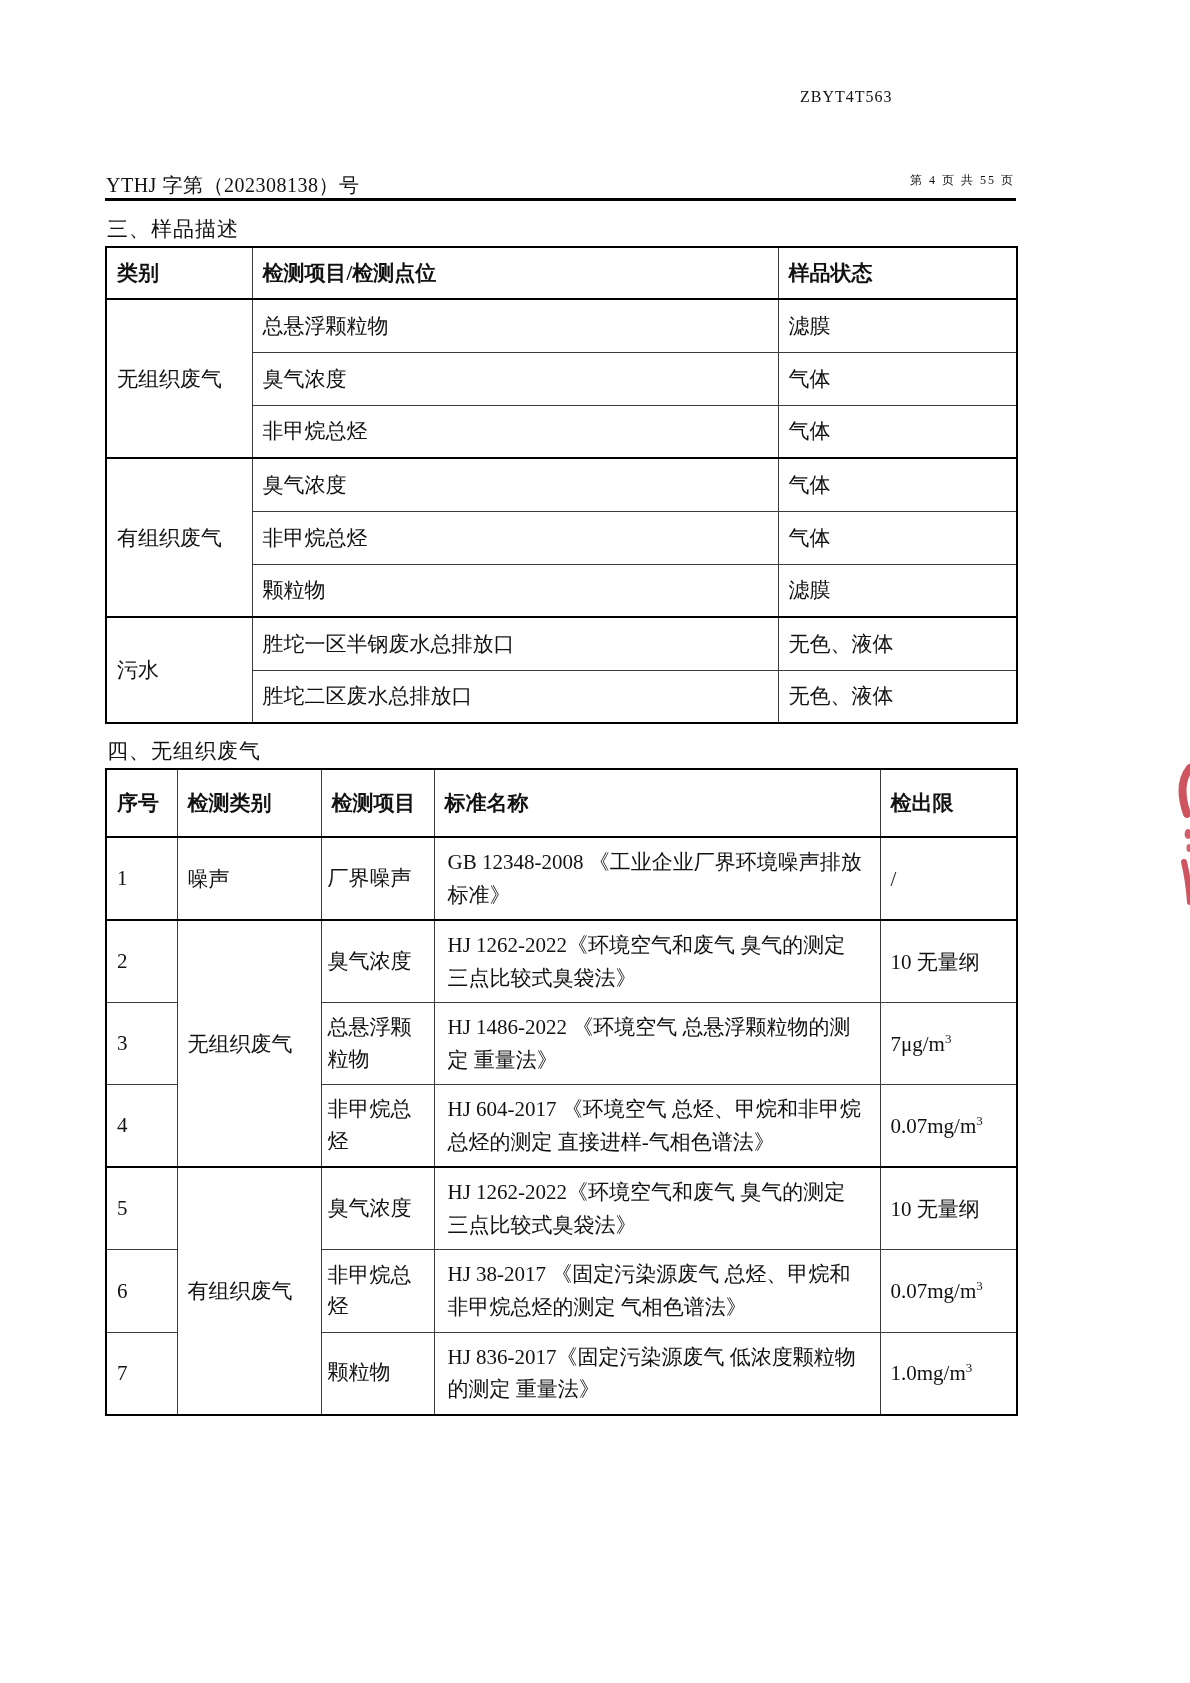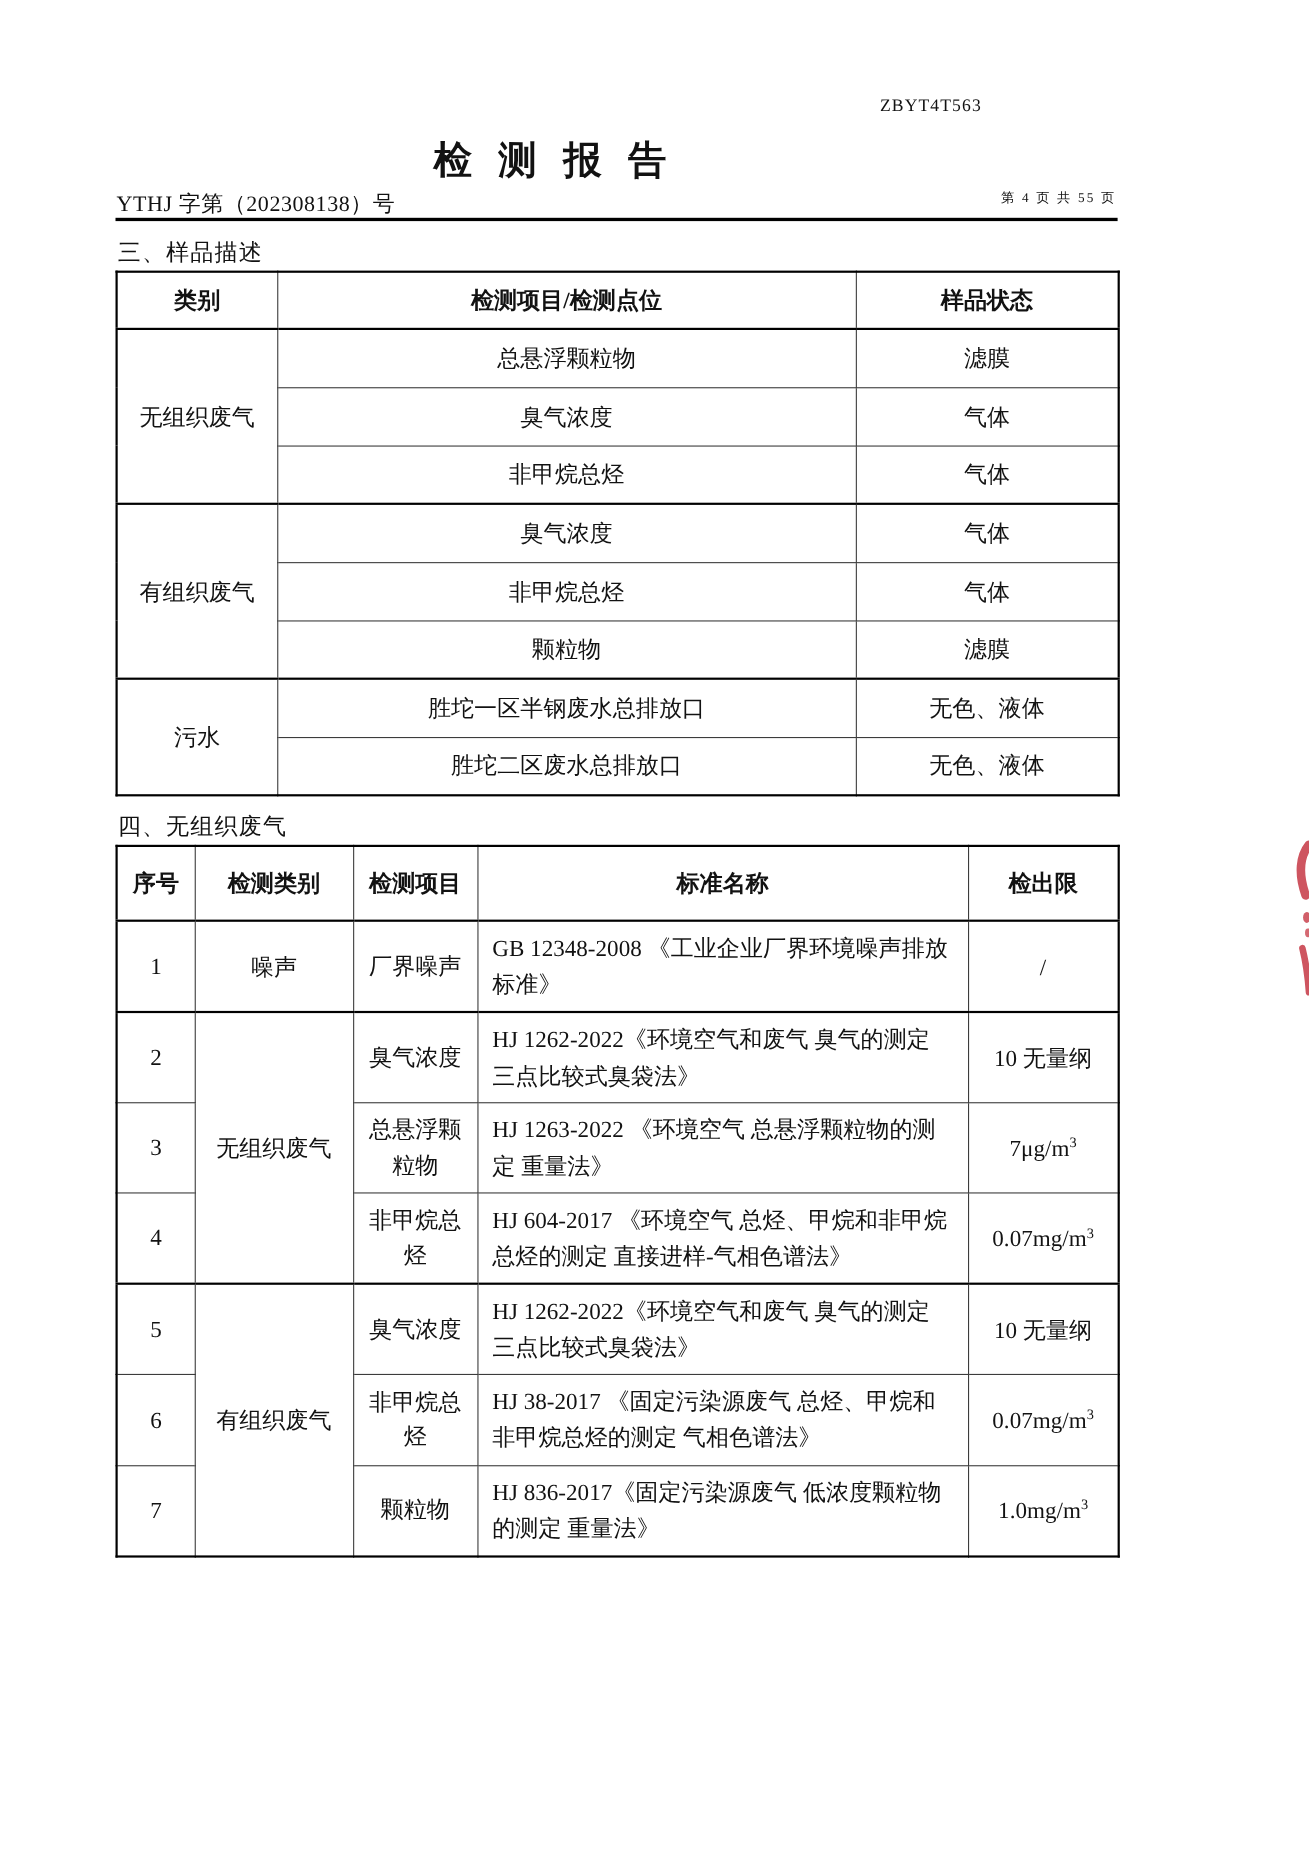--- a/index.html
+++ b/index.html
@@ -50,21 +50,21 @@
   .sec4-title { top:737px; }
 
   
   table.doc-table {
     position:absolute; left:105px;
     border-collapse:collapse; table-layout:fixed;
     border:2px solid #000;
   }
   .doc-table th, .doc-table td {
     border:1px solid #3c3c3c;
-    text-align:center; vertical-align:middle;
+    text-align:left; vertical-align:middle;
     font-size:21px; font-weight:normal;
     padding:4px 10px;
     box-sizing:border-box;
   }
   .doc-table th { font-weight:bold; border-bottom:2px solid #000; }
 
   .t1 { top:246px; width:911px; }
   .t1 th { height:52px; }
   .t1 td { height:53px; }
   .t1 tr.group-start td { border-top:2px solid #000; }
@@ -85,21 +85,20 @@
     position:absolute; right:0; top:762px;
     width:13px; height:145px;
   }
 </style>
 </head>
 <body>
 
 <div class="page">
 
   <div class="report-code">ZBYT4T563</div>
-  <div class="report-title">检测报告</div>
   <div class="report-no">YTHJ 字第（202308138）号</div>
   <div class="page-indicator">第 4 页 共 55 页</div>
   <div class="top-rule"></div>
 
   <div class="sec-title sec3-title">三、样品描述</div>
 
   <table class="doc-table t1">
     <colgroup>
         <col style="width:146px">
         <col style="width:526px">
@@ -177,21 +176,21 @@
     <tr class="group-start">
       <td>2</td>
       <td rowspan="3">无组织废气</td>
       <td class="proj">臭气浓度</td>
       <td class="std">HJ 1262-2022《环境空气和废气 臭气的测定 三点比较式臭袋法》</td>
       <td><span>10 无量纲</span><sup></sup></td>
     </tr>
     <tr>
       <td>3</td>
       <td class="proj">总悬浮颗粒物</td>
-      <td class="std">HJ 1263-2022 《环境空气 总悬浮颗粒物的测定 重量法》</td>
+      <td class="std">HJ 1486-2022 《环境空气 总悬浮颗粒物的测定 重量法》</td>
       <td><span>7μg/m</span><sup>3</sup></td>
     </tr>
     <tr>
       <td>4</td>
       <td class="proj">非甲烷总烃</td>
       <td class="std">HJ 604-2017 《环境空气 总烃、甲烷和非甲烷总烃的测定 直接进样-气相色谱法》</td>
       <td><span>0.07mg/m</span><sup>3</sup></td>
     </tr>
     <tr class="group-start">
       <td>5</td>

